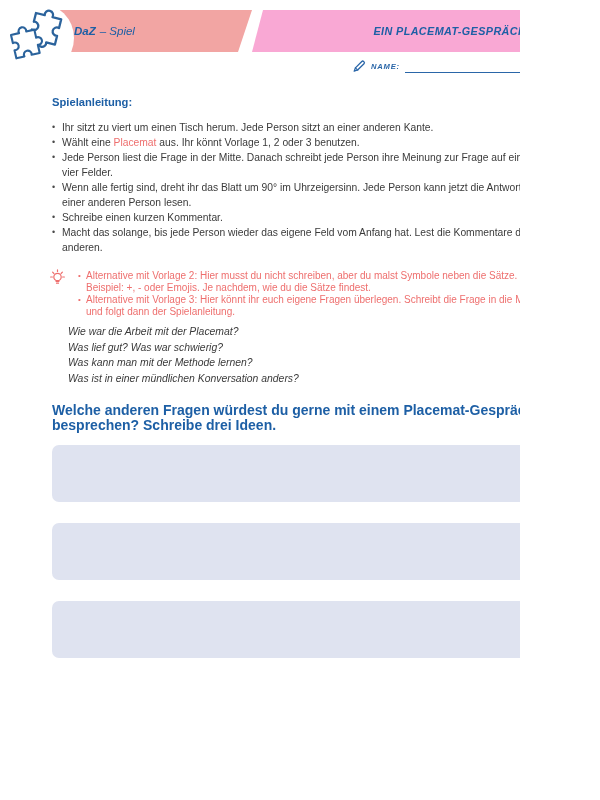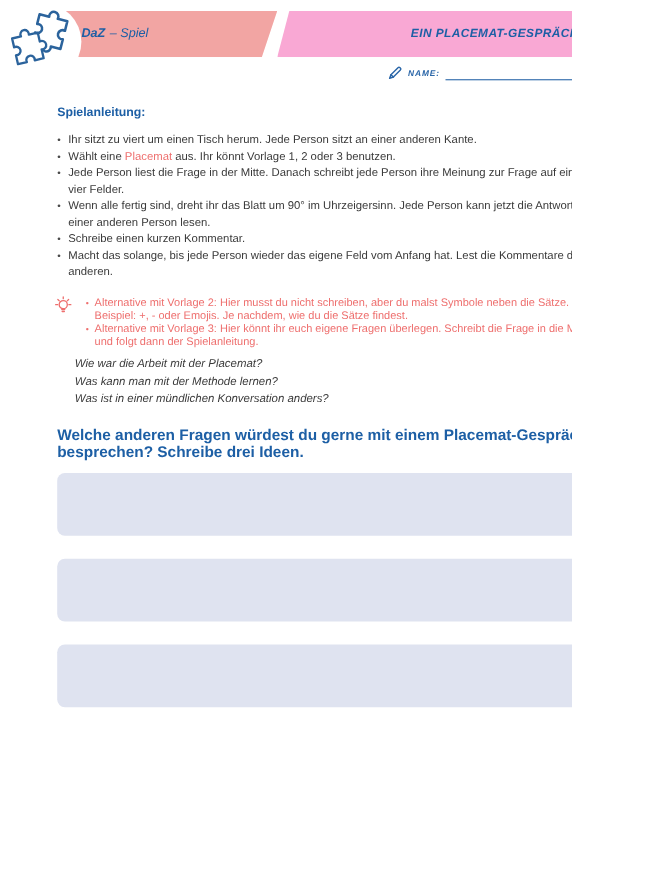--- a/index.html
+++ b/index.html
@@ -123,20 +123,21 @@
       </svg>
       <ul class="hint-list">
         <li><span>Alternative mit Vorlage 2: Hier musst du nicht schreiben, aber du malst Symbole neben die Sätze. Zum Beispiel: +, - oder Emojis. Je nachdem, wie du die Sätze findest.</span></li>
         <li><span>Alternative mit Vorlage 3: Hier könnt ihr euch eigene Fragen überlegen. Schreibt die Frage in die Mitte und folgt dann der Spielanleitung.</span></li>
       </ul>
     </div>
 
 
     <div class="questions">
       <div>Wie war die Arbeit mit der Placemat?</div>
+      <div>Was lief gut? Was war schwierig?</div>
       <div>Was kann man mit der Methode lernen?</div>
       <div>Was ist in einer mündlichen Konversation anders?</div>
     </div>
 
     <h2 class="h-blue ideas-heading">Welche anderen Fragen würdest du gerne mit einem Placemat-Gespräch besprechen? Schreibe drei Ideen.</h2>
 
     <div class="boxes">
       <div class="answer-box"></div>
       <div class="answer-box"></div>
       <div class="answer-box"></div>

